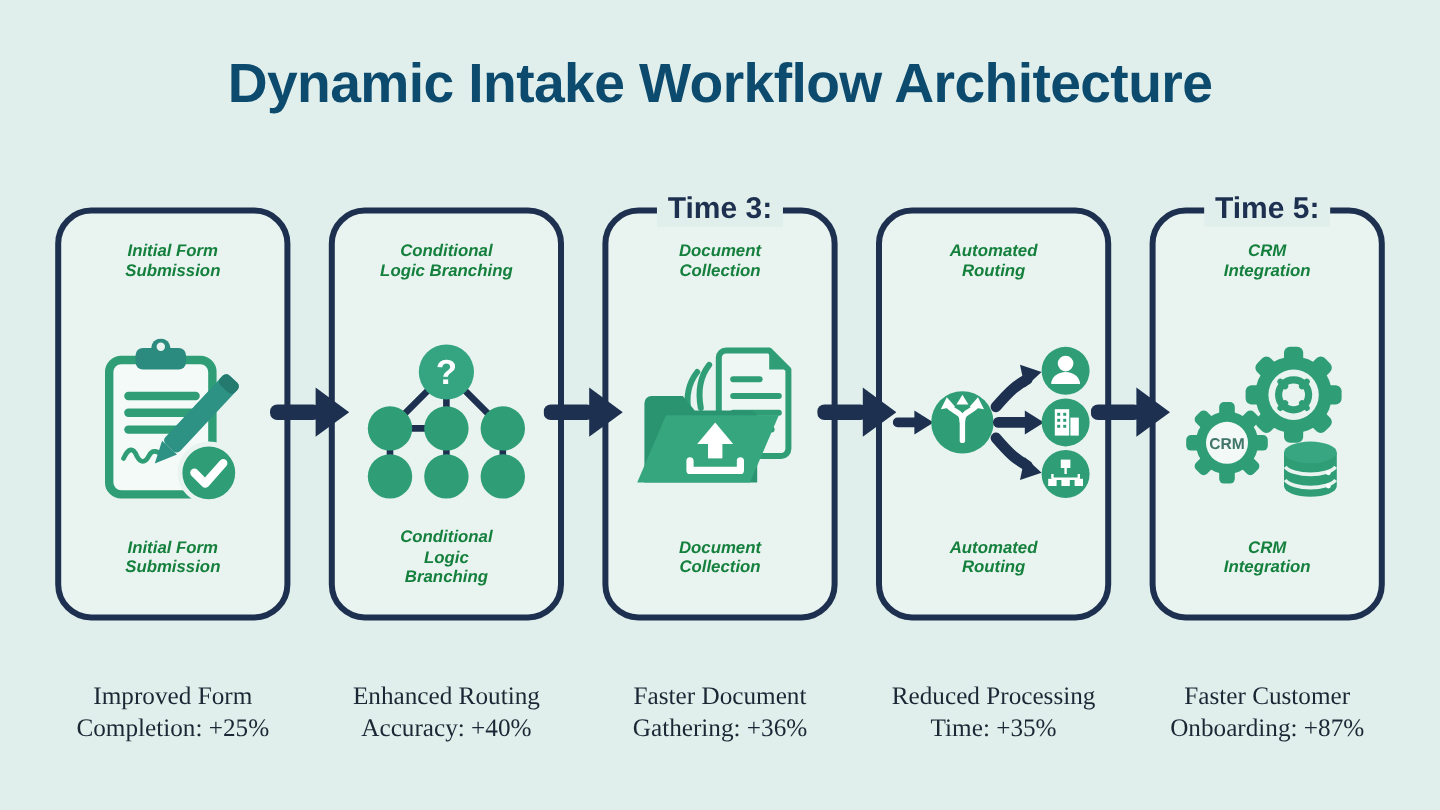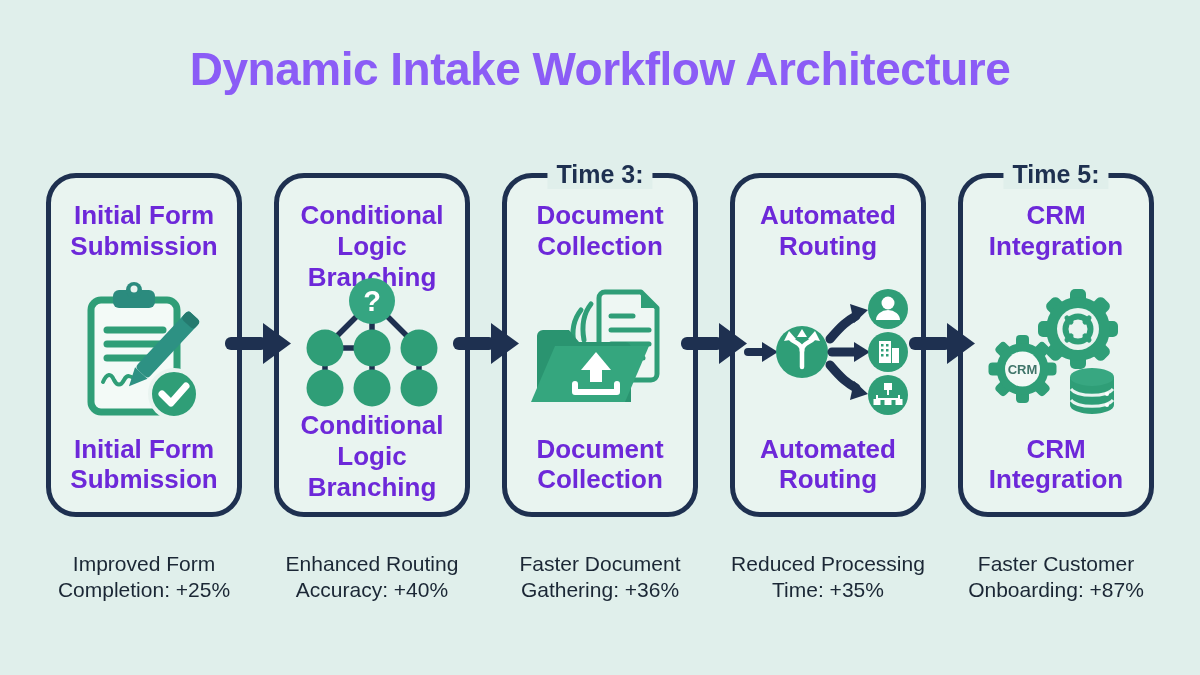--- a/index.html
+++ b/index.html
@@ -9,21 +9,21 @@
     font-family:"Liberation Sans",sans-serif;
     overflow:hidden;
   }
   .page-title{
     margin:42px 0 0 0;
     text-align:center;
     font-size:46px;
     line-height:1.2;
     font-weight:bold;
     letter-spacing:-0.5px;
-    color:#8b5cf6;
+    color:#0c4a6e;
   }
   .stages-row{
     margin-top:76px;
     display:flex;
     justify-content:center;
     align-items:flex-start;
   }
   .stage-card{
     position:relative;
     width:196px;
@@ -47,46 +47,48 @@
     padding:0 9px;
     font-size:25px;
     font-weight:bold;
     color:#1e3050;
     white-space:nowrap;
   }
   .stage-name{
     width:100%;
     margin:0 -10px;
     text-align:center;
-    font-size:26px;
+    font-size:14px;
     font-weight:bold;
     line-height:1.18;
-    color:#6d28d9;
+    color:#15803d;
     white-space:pre-line;
+    font-style:italic;
   }
   .stage-name.top{height:84px;display:flex;align-items:flex-start;justify-content:center;padding-top:8px;box-sizing:border-box;}
   .stage-icon{
     height:152px;
     display:flex;
     align-items:center;
     justify-content:center;
   }
   .stage-name.bottom{flex:1;display:flex;align-items:center;justify-content:center;}
   .flow-arrow{
     width:66px;
     margin:148px -17px 0 -17px;
     position:relative;
     z-index:2;
     flex:none;
   }
   .metrics-row{
-    margin-top:34px;
+    margin-top:50px;
     display:flex;
     justify-content:center;
     gap:32px;
+    font-family:Liberation Serif, serif;
   }
   .metric{
     width:196px;
     text-align:center;
     font-size:21px;
     line-height:1.25;
     color:#1b2735;
     white-space:pre-line;
   }
 </style>

